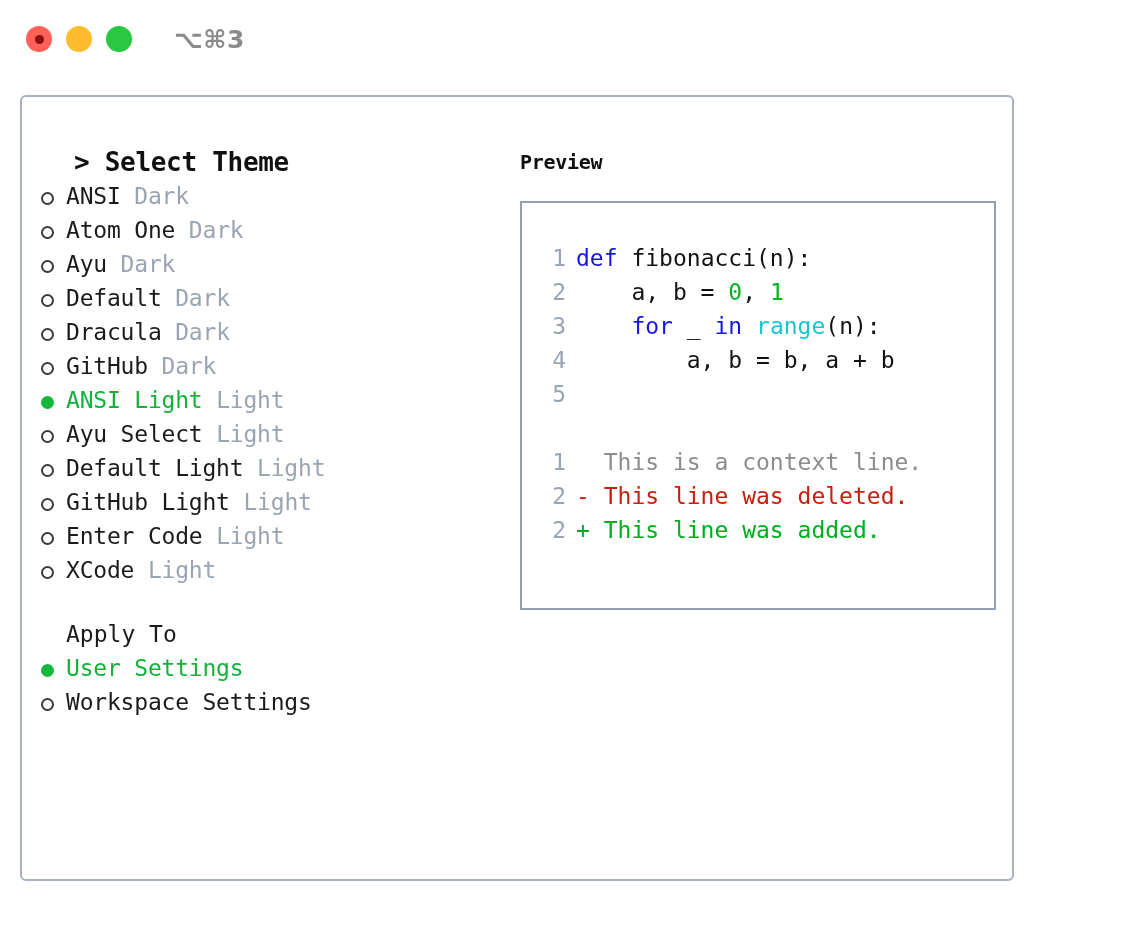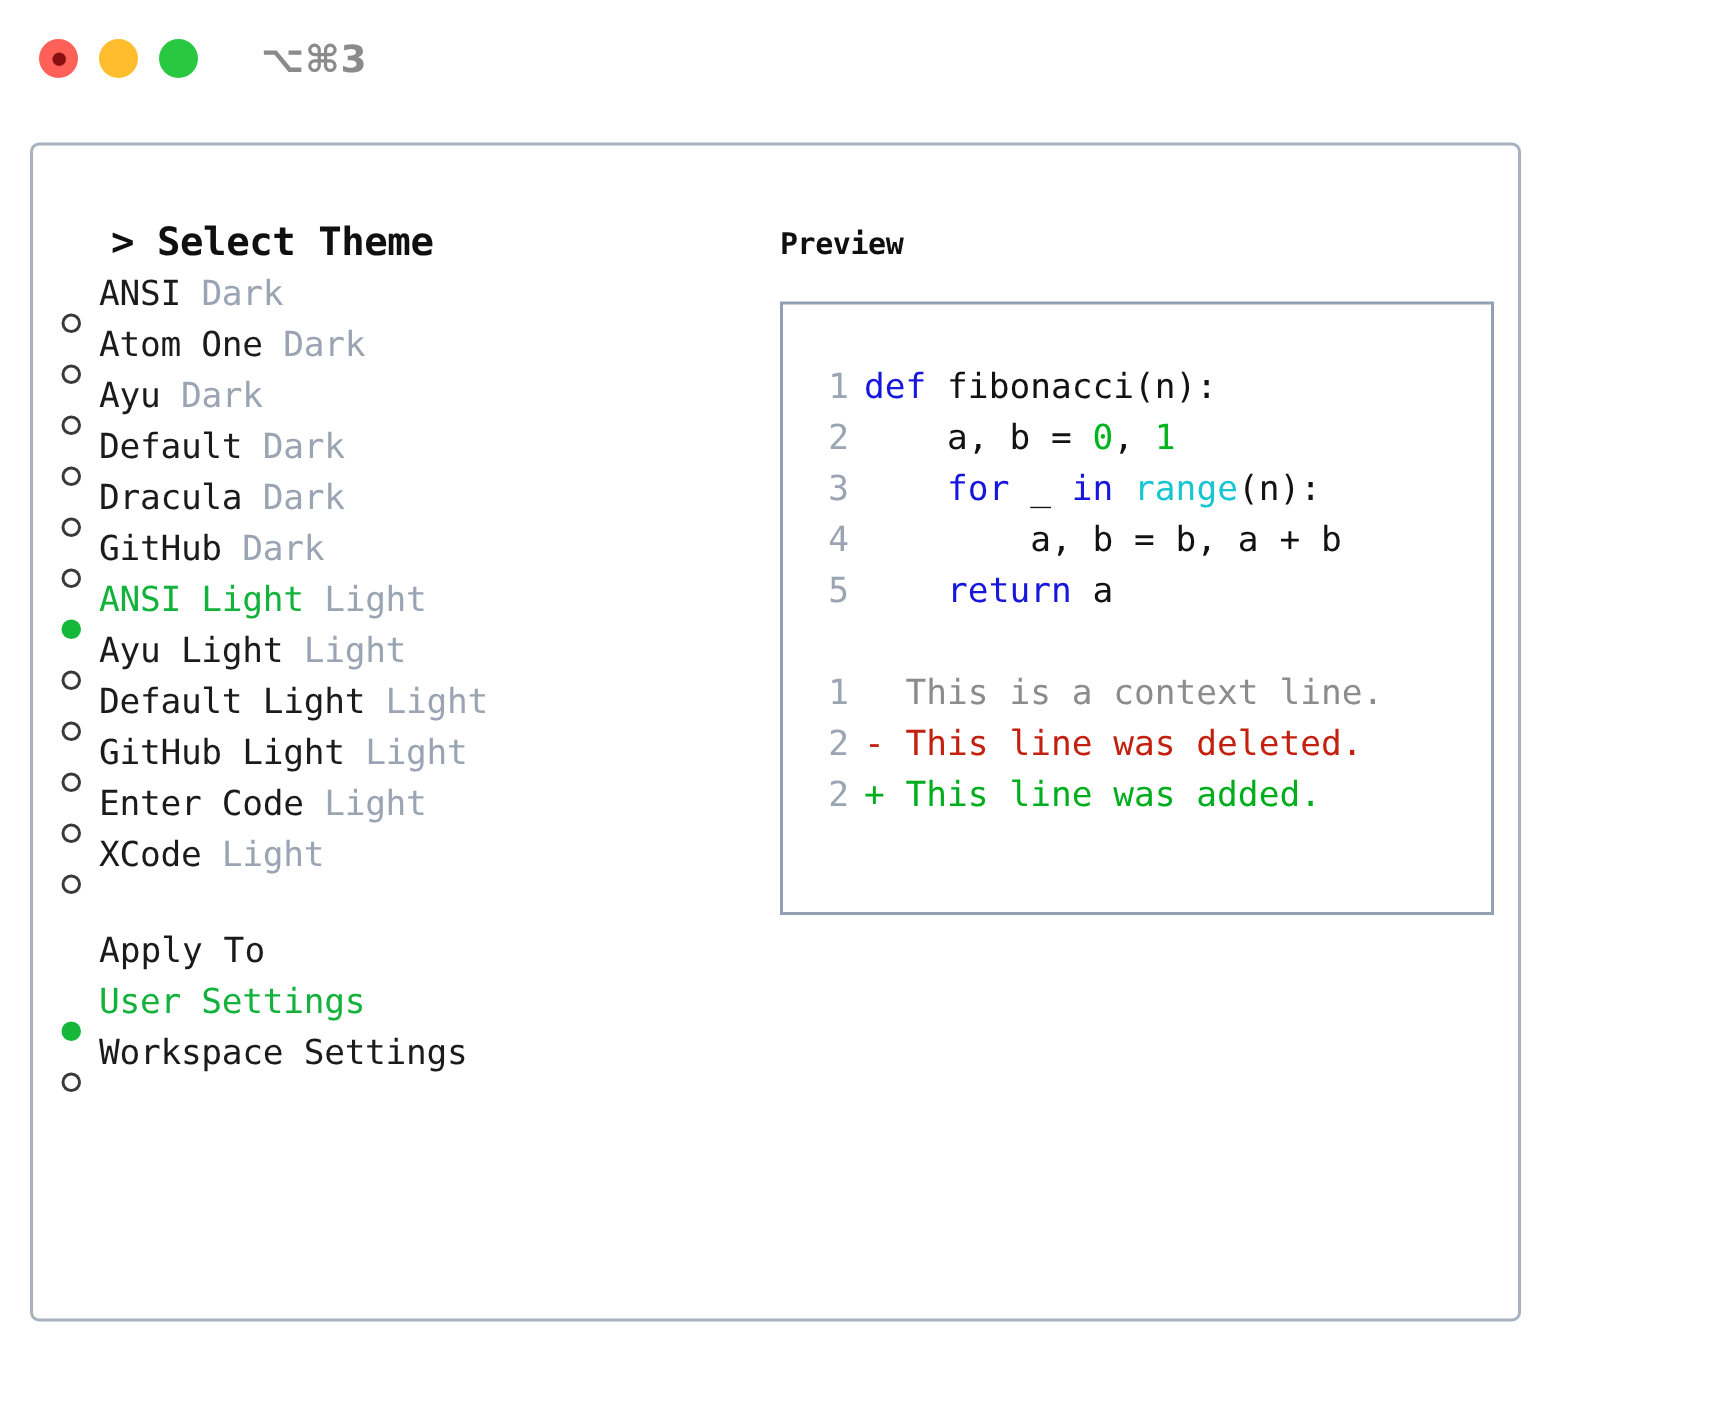--- a/index.html
+++ b/index.html
@@ -97,21 +97,21 @@
     color: #101010;
     letter-spacing: -0.3px;
     white-space: pre;
     line-height: 34px;
     height: 34px;
     margin-left: 36px;
   }
   .list { margin-top: 0; }
   .row {
     display: flex;
-    align-items: center;
+    align-items: flex-start;
     height: 34px;
     line-height: 34px;
     font-size: 23px;
     white-space: pre;
   }
   .marker {
     width: 28px;
     flex: 0 0 28px;
     font-size: 23px;
     color: #2f2f2f;
@@ -227,21 +227,21 @@
         <div class="section-title">&gt; Select Theme</div>
 
         <div class="list" id="theme-list">
             <div class="row"><span class="marker"><span class="dot hollow"></span></span><span class="item-name">ANSI</span><span class="item-variant"> </span><span class="item-variant">Dark</span></div>
             <div class="row"><span class="marker"><span class="dot hollow"></span></span><span class="item-name">Atom One</span><span class="item-variant"> </span><span class="item-variant">Dark</span></div>
             <div class="row"><span class="marker"><span class="dot hollow"></span></span><span class="item-name">Ayu</span><span class="item-variant"> </span><span class="item-variant">Dark</span></div>
             <div class="row"><span class="marker"><span class="dot hollow"></span></span><span class="item-name">Default</span><span class="item-variant"> </span><span class="item-variant">Dark</span></div>
             <div class="row"><span class="marker"><span class="dot hollow"></span></span><span class="item-name">Dracula</span><span class="item-variant"> </span><span class="item-variant">Dark</span></div>
             <div class="row"><span class="marker"><span class="dot hollow"></span></span><span class="item-name">GitHub</span><span class="item-variant"> </span><span class="item-variant">Dark</span></div>
             <div class="row selected"><span class="marker"><span class="dot filled green"></span></span><span class="item-name">ANSI Light</span><span class="item-variant"> </span><span class="item-variant">Light</span></div>
-            <div class="row"><span class="marker"><span class="dot hollow"></span></span><span class="item-name">Ayu Light</span><span class="item-variant"> </span><span class="item-variant">Light</span></div>
+            <div class="row"><span class="marker"><span class="dot hollow"></span></span><span class="item-name">Ayu Select</span><span class="item-variant"> </span><span class="item-variant">Light</span></div>
             <div class="row"><span class="marker"><span class="dot hollow"></span></span><span class="item-name">Default Light</span><span class="item-variant"> </span><span class="item-variant">Light</span></div>
             <div class="row"><span class="marker"><span class="dot hollow"></span></span><span class="item-name">GitHub Light</span><span class="item-variant"> </span><span class="item-variant">Light</span></div>
             <div class="row"><span class="marker"><span class="dot hollow"></span></span><span class="item-name">Enter Code</span><span class="item-variant"> </span><span class="item-variant">Light</span></div>
             <div class="row"><span class="marker"><span class="dot hollow"></span></span><span class="item-name">XCode</span><span class="item-variant"> </span><span class="item-variant">Light</span></div>
           </div>
 
         <div class="spacer-lg"></div>
 
         <div class="group-heading">Apply To</div>
 
@@ -254,21 +254,21 @@
 
       <div class="col-right">
         <div class="preview-title">Preview</div>
 
         <div class="preview-box">
           <div id="code-block">
               <div class="code-line"><span class="gutter">1</span><span class="code-text"><span class="tok-kw">def</span><span class="tok-id"> fibonacci(n):</span></span></div>
               <div class="code-line"><span class="gutter">2</span><span class="code-text"><span class="tok-id">    a, b = </span><span class="tok-num">0</span><span class="tok-id">, </span><span class="tok-num">1</span></span></div>
               <div class="code-line"><span class="gutter">3</span><span class="code-text"><span class="tok-id">    </span><span class="tok-kw">for</span><span class="tok-id"> _ </span><span class="tok-kw">in</span><span class="tok-id"> </span><span class="tok-fn">range</span><span class="tok-id">(n):</span></span></div>
               <div class="code-line"><span class="gutter">4</span><span class="code-text"><span class="tok-id">        a, b = b, a + b</span></span></div>
-              <div class="code-line"><span class="gutter">5</span><span class="code-text"><span class="tok-id">    </span><span class="tok-kw">return</span><span class="tok-id"> a</span></span></div>
+              <div class="code-line"><span class="gutter">5</span></div>
             </div>
           <div class="blank-line"></div>
           <div id="diff-block">
               <div class="code-line"><span class="gutter">1</span><span class="code-text tok-ctx">  This is a context line.</span></div>
               <div class="code-line"><span class="gutter">2</span><span class="code-text tok-del">- This line was deleted.</span></div>
               <div class="code-line"><span class="gutter">2</span><span class="code-text tok-add">+ This line was added.</span></div>
             </div>
         </div>
       </div>
 

